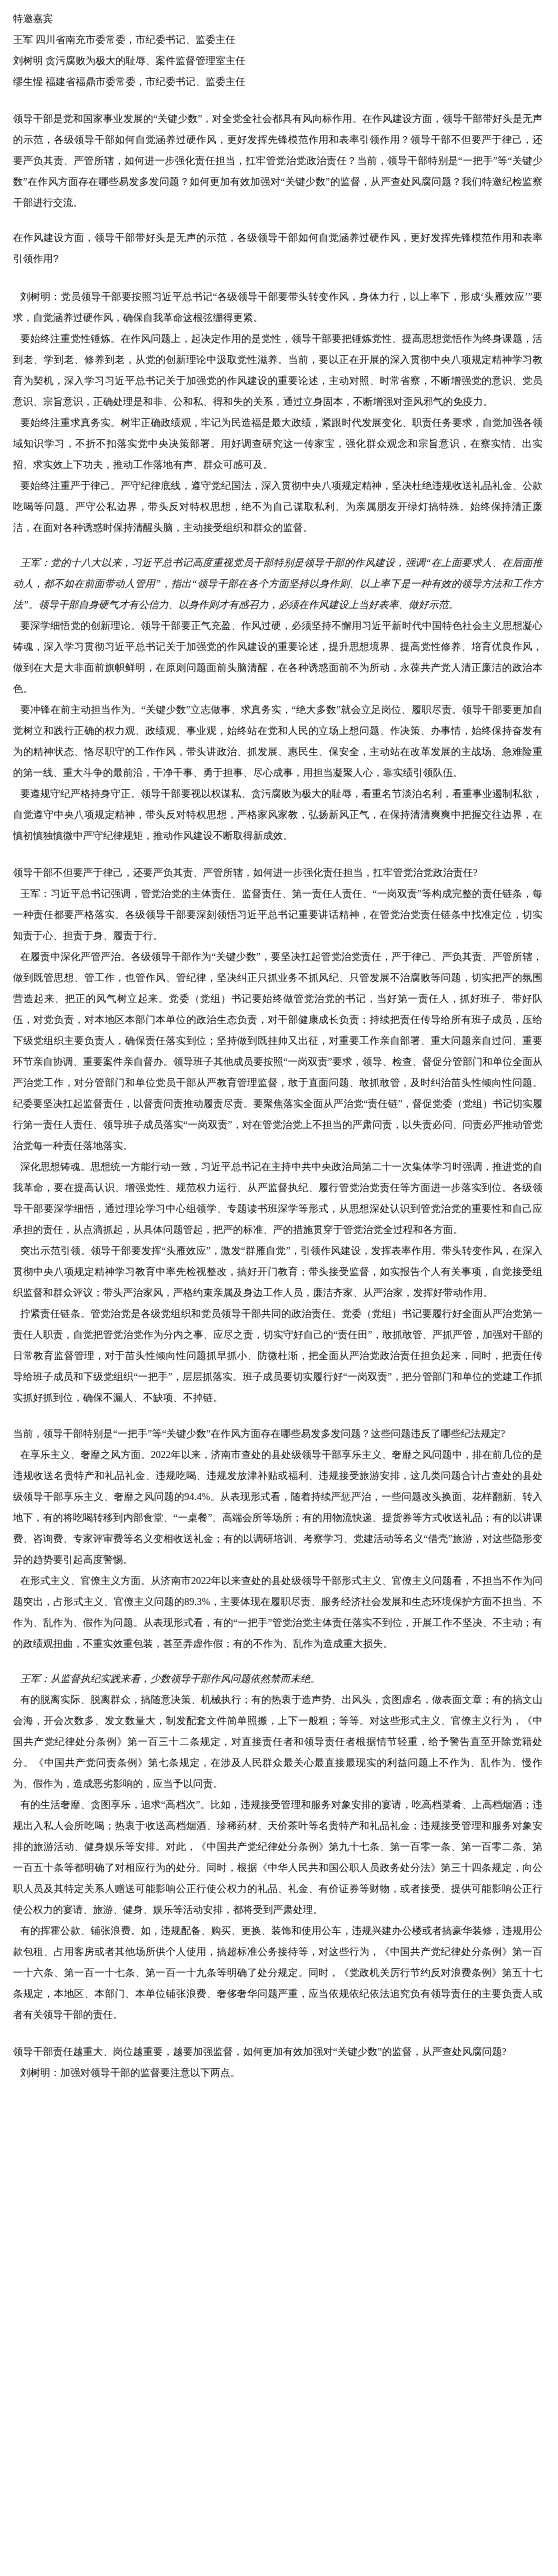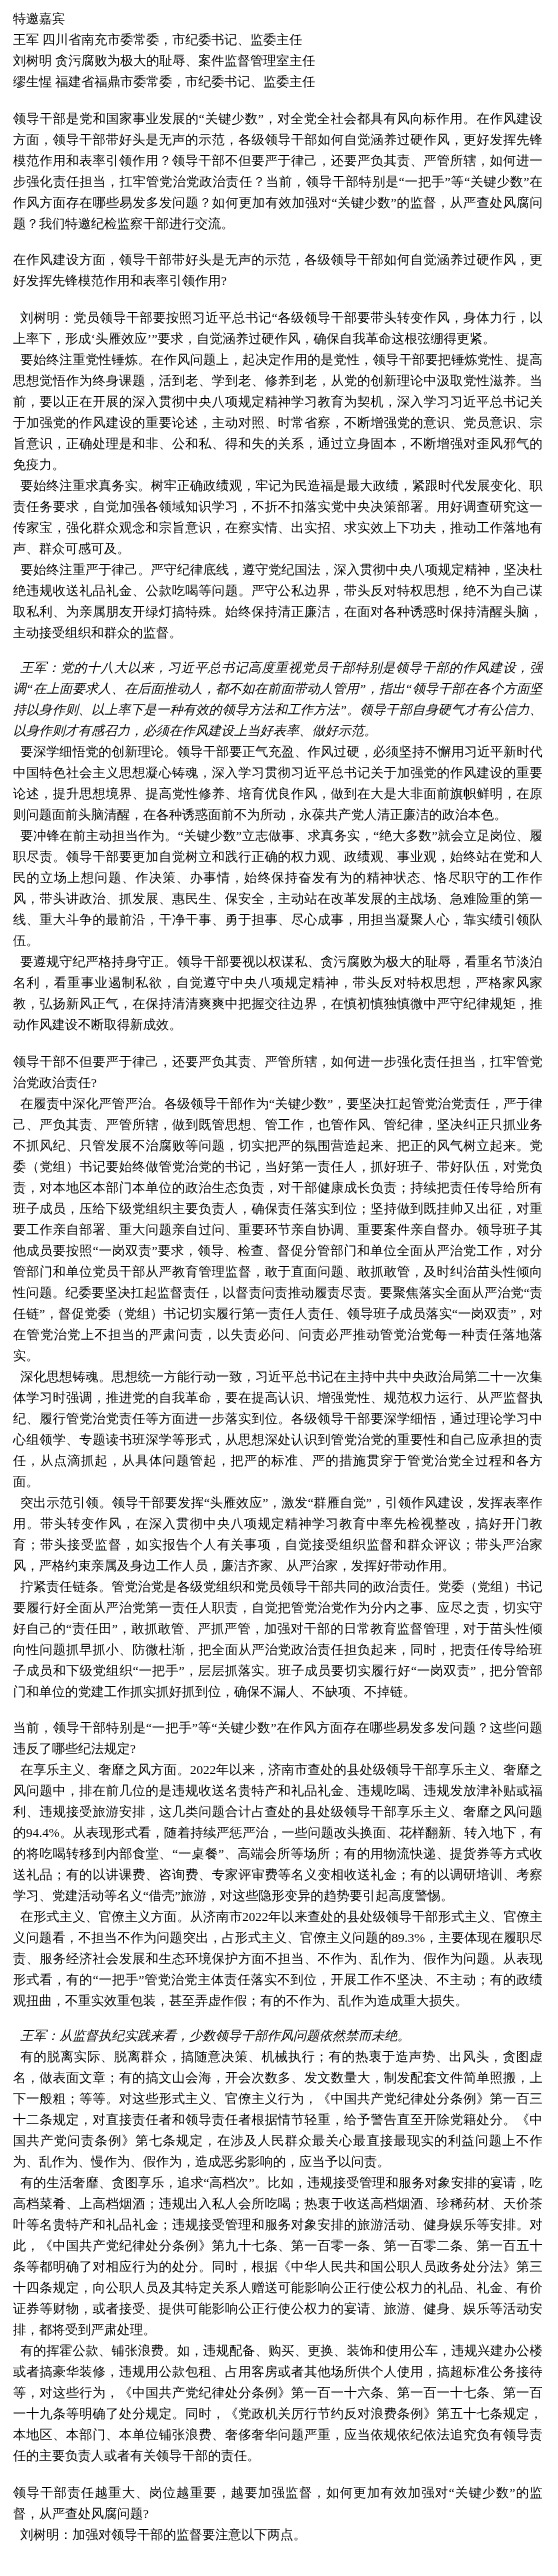--- a/index.html
+++ b/index.html
@@ -11,21 +11,21 @@
   body {
     width: 559px;
     font-family: "Liberation Serif", "DejaVu Serif", serif;
   }
   .doc {
     padding: 8.2px 16.5px 20.6px 13px;
   }
   .doc p, .doc h1, .doc h2 {
     margin: 0;
     padding: 0;
-    font-size: 13px;
+    font-size: 10px;
     line-height: 21px;
     font-weight: normal;
   }
   .title {
     font-weight: bold;
   }
   .guest {
     text-indent: 0;
   }
   .para {
@@ -38,20 +38,21 @@
     text-align: justify;
     font-family: Liberation Serif, serif;
   }
   .q {
     font-weight: bold;
     text-align: justify;
     margin-top: 15.5px !important;
   }
   .q.gap-after {
     margin-bottom: 15.5px !important;
+    font-family: Liberation Mono, monospace;
   }
   .sp {
     margin-top: 14.4px !important;
     font-style: italic;
   }
 </style>
 </head>
 <body>
 
 <main class="doc">
@@ -71,20 +72,21 @@
     <p class="para">要始终注重求真务实。树牢正确政绩观，牢记为民造福是最大政绩，紧跟时代发展变化、职责任务要求，自觉加强各领域知识学习，不折不扣落实党中央决策部署。用好调查研究这一传家宝，强化群众观念和宗旨意识，在察实情、出实招、求实效上下功夫，推动工作落地有声、群众可感可及。</p>
     <p class="para">要始终注重严于律己。严守纪律底线，遵守党纪国法，深入贯彻中央八项规定精神，坚决杜绝违规收送礼品礼金、公款吃喝等问题。严守公私边界，带头反对特权思想，绝不为自己谋取私利、为亲属朋友开绿灯搞特殊。始终保持清正廉洁，在面对各种诱惑时保持清醒头脑，主动接受组织和群众的监督。</p>
     <p class="para sp">王军：党的十八大以来，习近平总书记高度重视党员干部特别是领导干部的作风建设，强调“在上面要求人、在后面推动人，都不如在前面带动人管用”，指出“领导干部在各个方面坚持以身作则、以上率下是一种有效的领导方法和工作方法”。领导干部自身硬气才有公信力、以身作则才有感召力，必须在作风建设上当好表率、做好示范。</p>
     <p class="para">要深学细悟党的创新理论。领导干部要正气充盈、作风过硬，必须坚持不懈用习近平新时代中国特色社会主义思想凝心铸魂，深入学习贯彻习近平总书记关于加强党的作风建设的重要论述，提升思想境界、提高党性修养、培育优良作风，做到在大是大非面前旗帜鲜明，在原则问题面前头脑清醒，在各种诱惑面前不为所动，永葆共产党人清正廉洁的政治本色。</p>
     <p class="para">要冲锋在前主动担当作为。“关键少数”立志做事、求真务实，“绝大多数”就会立足岗位、履职尽责。领导干部要更加自觉树立和践行正确的权力观、政绩观、事业观，始终站在党和人民的立场上想问题、作决策、办事情，始终保持奋发有为的精神状态、恪尽职守的工作作风，带头讲政治、抓发展、惠民生、保安全，主动站在改革发展的主战场、急难险重的第一线、重大斗争的最前沿，干净干事、勇于担事、尽心成事，用担当凝聚人心，靠实绩引领队伍。</p>
     <p class="para">要遵规守纪严格持身守正。领导干部要视以权谋私、贪污腐败为极大的耻辱，看重名节淡泊名利，看重事业遏制私欲，自觉遵守中央八项规定精神，带头反对特权思想，严格家风家教，弘扬新风正气，在保持清清爽爽中把握交往边界，在慎初慎独慎微中严守纪律规矩，推动作风建设不断取得新成效。</p>
   </section>
 
   <section>
     <h2 class="q">领导干部不但要严于律己，还要严负其责、严管所辖，如何进一步强化责任担当，扛牢管党治党政治责任?</h2>
+    <p class="para">王军：习近平总书记强调，管党治党的主体责任、监督责任、第一责任人责任、“一岗双责”等构成完整的责任链条，每一种责任都要严格落实。各级领导干部要深刻领悟习近平总书记重要讲话精神，在管党治党责任链条中找准定位，切实知责于心、担责于身、履责于行。</p>
     <p class="para">在履责中深化严管严治。各级领导干部作为“关键少数”，要坚决扛起管党治党责任，严于律己、严负其责、严管所辖，做到既管思想、管工作，也管作风、管纪律，坚决纠正只抓业务不抓风纪、只管发展不治腐败等问题，切实把严的氛围营造起来、把正的风气树立起来。党委（党组）书记要始终做管党治党的书记，当好第一责任人，抓好班子、带好队伍，对党负责，对本地区本部门本单位的政治生态负责，对干部健康成长负责；持续把责任传导给所有班子成员，压给下级党组织主要负责人，确保责任落实到位；坚持做到既挂帅又出征，对重要工作亲自部署、重大问题亲自过问、重要环节亲自协调、重要案件亲自督办。领导班子其他成员要按照“一岗双责”要求，领导、检查、督促分管部门和单位全面从严治党工作，对分管部门和单位党员干部从严教育管理监督，敢于直面问题、敢抓敢管，及时纠治苗头性倾向性问题。纪委要坚决扛起监督责任，以督责问责推动履责尽责。要聚焦落实全面从严治党“责任链”，督促党委（党组）书记切实履行第一责任人责任、领导班子成员落实“一岗双责”，对在管党治党上不担当的严肃问责，以失责必问、问责必严推动管党治党每一种责任落地落实。</p>
     <p class="para">深化思想铸魂。思想统一方能行动一致，习近平总书记在主持中共中央政治局第二十一次集体学习时强调，推进党的自我革命，要在提高认识、增强党性、规范权力运行、从严监督执纪、履行管党治党责任等方面进一步落实到位。各级领导干部要深学细悟，通过理论学习中心组领学、专题读书班深学等形式，从思想深处认识到管党治党的重要性和自己应承担的责任，从点滴抓起，从具体问题管起，把严的标准、严的措施贯穿于管党治党全过程和各方面。</p>
     <p class="para">突出示范引领。领导干部要发挥“头雁效应”，激发“群雁自觉”，引领作风建设，发挥表率作用。带头转变作风，在深入贯彻中央八项规定精神学习教育中率先检视整改，搞好开门教育；带头接受监督，如实报告个人有关事项，自觉接受组织监督和群众评议；带头严治家风，严格约束亲属及身边工作人员，廉洁齐家、从严治家，发挥好带动作用。</p>
     <p class="para">拧紧责任链条。管党治党是各级党组织和党员领导干部共同的政治责任。党委（党组）书记要履行好全面从严治党第一责任人职责，自觉把管党治党作为分内之事、应尽之责，切实守好自己的“责任田”，敢抓敢管、严抓严管，加强对干部的日常教育监督管理，对于苗头性倾向性问题抓早抓小、防微杜渐，把全面从严治党政治责任担负起来，同时，把责任传导给班子成员和下级党组织“一把手”，层层抓落实。班子成员要切实履行好“一岗双责”，把分管部门和单位的党建工作抓实抓好抓到位，确保不漏人、不缺项、不掉链。</p>
   </section>
 
   <section>
     <h2 class="q">当前，领导干部特别是“一把手”等“关键少数”在作风方面存在哪些易发多发问题？这些问题违反了哪些纪法规定?</h2>
     <p class="para">在享乐主义、奢靡之风方面。2022年以来，济南市查处的县处级领导干部享乐主义、奢靡之风问题中，排在前几位的是违规收送名贵特产和礼品礼金、违规吃喝、违规发放津补贴或福利、违规接受旅游安排，这几类问题合计占查处的县处级领导干部享乐主义、奢靡之风问题的94.4%。从表现形式看，随着持续严惩严治，一些问题改头换面、花样翻新、转入地下，有的将吃喝转移到内部食堂、“一桌餐”、高端会所等场所；有的用物流快递、提货券等方式收送礼品；有的以讲课费、咨询费、专家评审费等名义变相收送礼金；有的以调研培训、考察学习、党建活动等名义“借壳”旅游，对这些隐形变异的趋势要引起高度警惕。</p>
     <p class="para">在形式主义、官僚主义方面。从济南市2022年以来查处的县处级领导干部形式主义、官僚主义问题看，不担当不作为问题突出，占形式主义、官僚主义问题的89.3%，主要体现在履职尽责、服务经济社会发展和生态环境保护方面不担当、不作为、乱作为、假作为问题。从表现形式看，有的“一把手”管党治党主体责任落实不到位，开展工作不坚决、不主动；有的政绩观扭曲，不重实效重包装，甚至弄虚作假；有的不作为、乱作为造成重大损失。</p>

